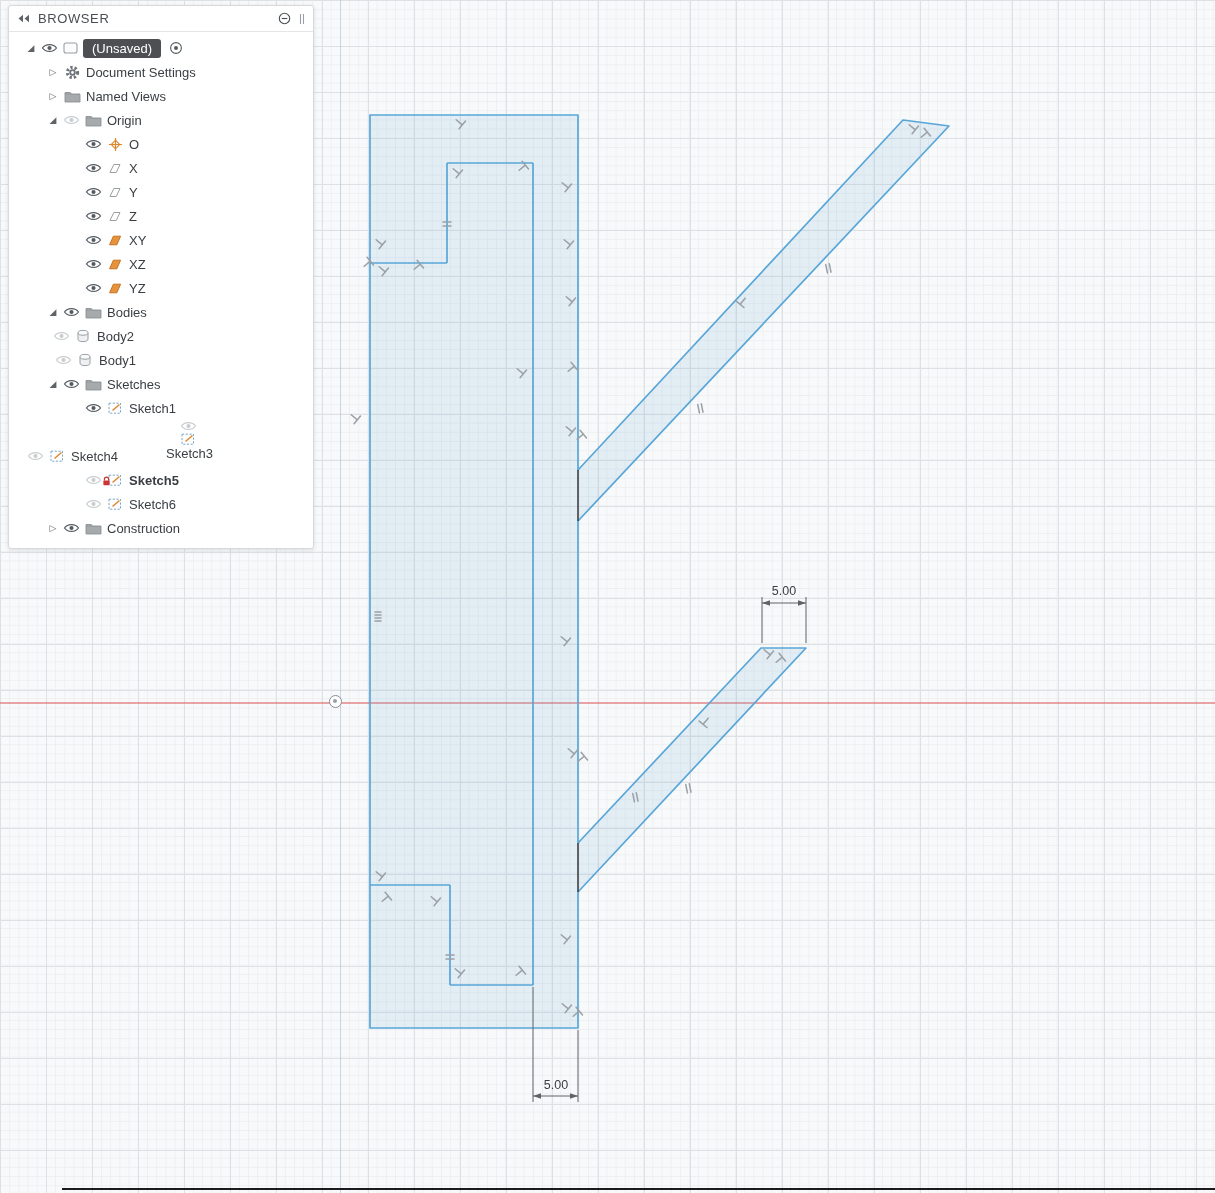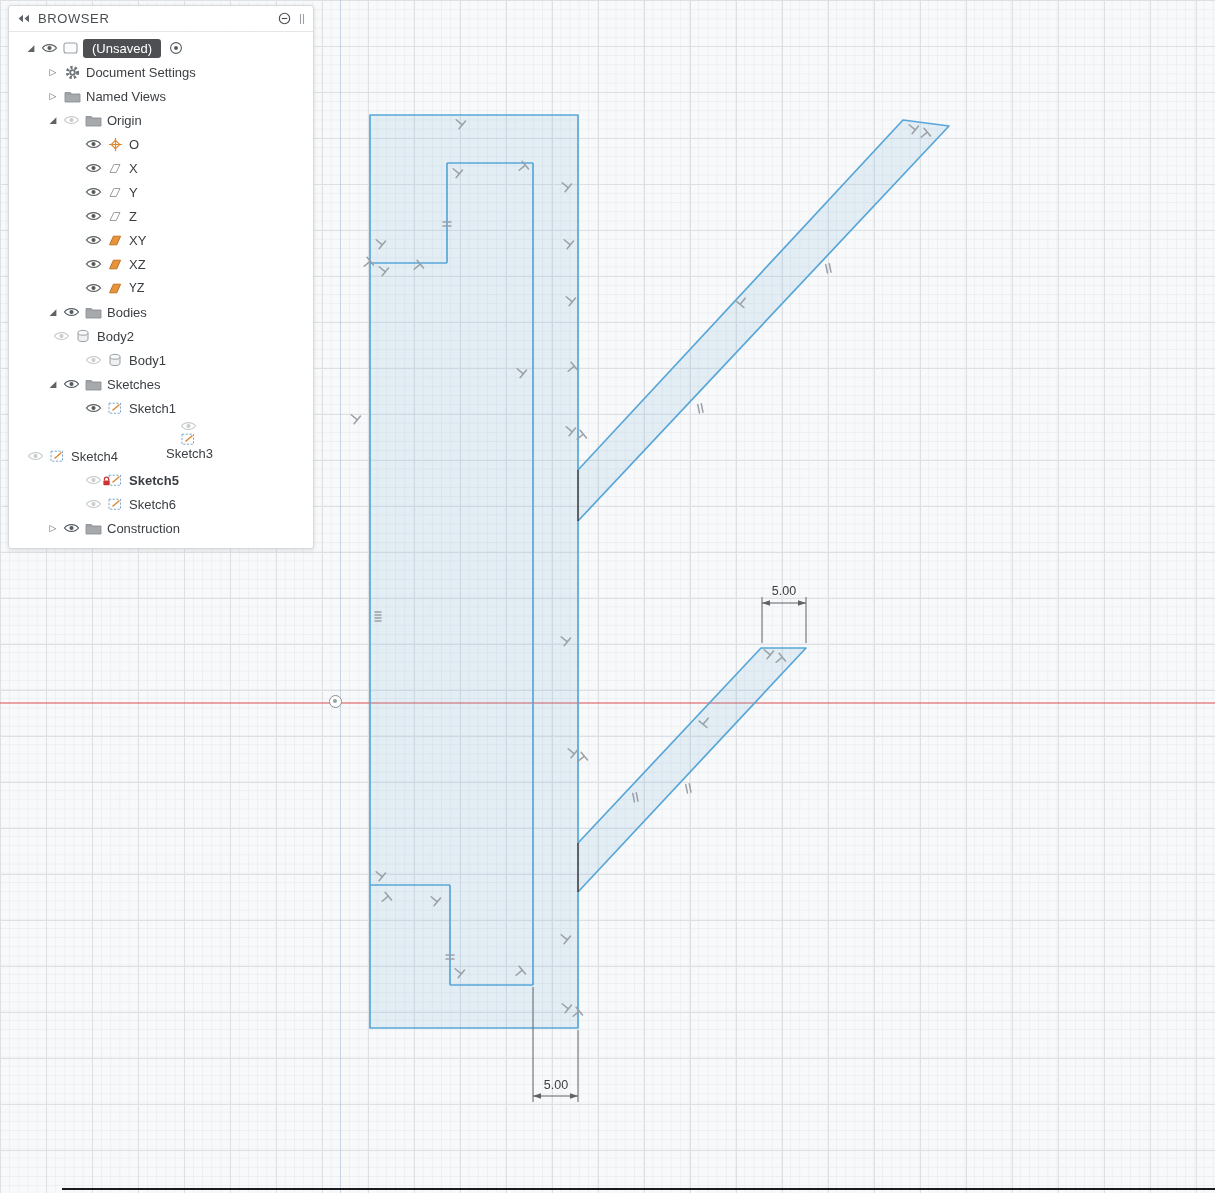--- a/index.html
+++ b/index.html
@@ -364,21 +364,21 @@
               <circle cx="8.5" cy="6" r="2.1" fill="#575c60"></circle>
             </svg>
           </span>
           <span class="slot nodeicon">
             <svg class="isvg" width="16" height="13" viewBox="0 0 16 13">
               <path d="M2.6 10.8 L6.4 2.2 L13.6 2.2 L9.8 10.8 Z" fill="#e8923a" stroke="#bf7426" stroke-width="1"></path>
             </svg>
           </span>
           <span class="tlabel">XZ</span>
         </div>
-        <div class="trow" style="padding-left: 58px; font-family: Liberation Mono, monospace;">
+        <div class="trow" style="padding-left: 58px;">
           <span class="slot expander"></span>
           <span class="slot eye">
             <svg class="isvg" width="17" height="12" viewBox="0 0 17 12">
               <path d="M1.5 6 C4.5 1.5 12.5 1.5 15.5 6 C12.5 10.5 4.5 10.5 1.5 6 Z" fill="#fff" stroke="#575c60" stroke-width="1.2"></path>
               <circle cx="8.5" cy="6" r="2.1" fill="#575c60"></circle>
             </svg>
           </span>
           <span class="slot nodeicon">
             <svg class="isvg" width="16" height="13" viewBox="0 0 16 13">
               <path d="M2.6 10.8 L6.4 2.2 L13.6 2.2 L9.8 10.8 Z" fill="#e8923a" stroke="#bf7426" stroke-width="1"></path>
@@ -411,21 +411,21 @@
             </svg>
           </span>
           <span class="slot nodeicon">
             <svg class="isvg" width="16" height="14" viewBox="0 0 16 14">
               <path d="M3 3.8 V10 A5 2.6 0 0 0 13 10 V3.8" fill="#eef0f1" stroke="#9aa0a5" stroke-width="1"></path>
               <ellipse cx="8" cy="3.8" rx="5" ry="2.4" fill="#f9fafa" stroke="#9aa0a5" stroke-width="1"></ellipse>
             </svg>
           </span>
           <span class="tlabel">Body2</span>
         </div>
-        <div class="trow" style="padding-left: 58px; text-align: center;">
+        <div class="trow" style="padding-left: 28px; text-align: center;">
           <span class="slot expander"></span>
           <span class="slot eye">
             <svg class="isvg" width="17" height="12" viewBox="0 0 17 12">
               <path d="M1.5 6 C4.5 1.5 12.5 1.5 15.5 6 C12.5 10.5 4.5 10.5 1.5 6 Z" fill="#fff" stroke="#c9cdd0" stroke-width="1.2"></path>
               <circle cx="8.5" cy="6" r="2.1" fill="#c9cdd0"></circle>
             </svg>
           </span>
           <span class="slot nodeicon">
             <svg class="isvg" width="16" height="14" viewBox="0 0 16 14">
               <path d="M3 3.8 V10 A5 2.6 0 0 0 13 10 V3.8" fill="#eef0f1" stroke="#9aa0a5" stroke-width="1"></path>

